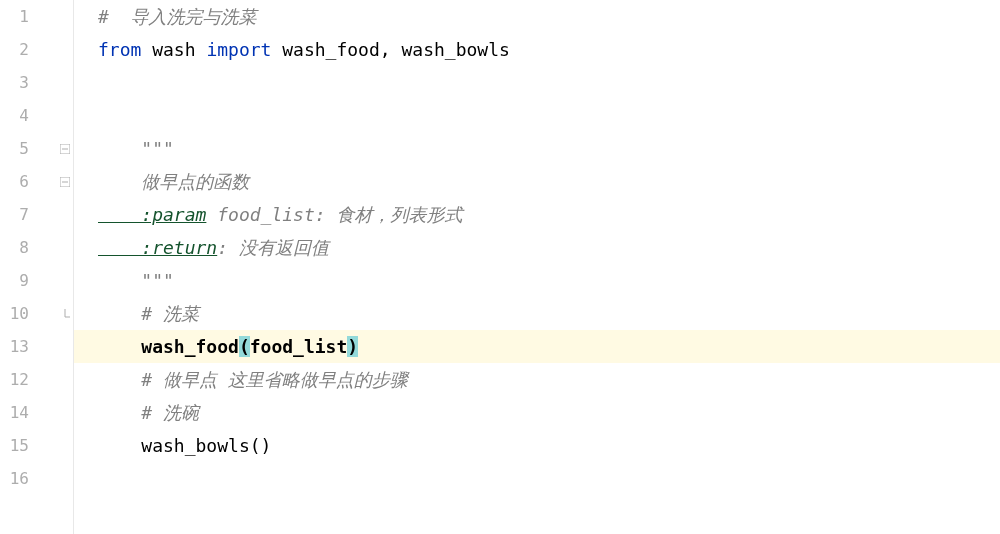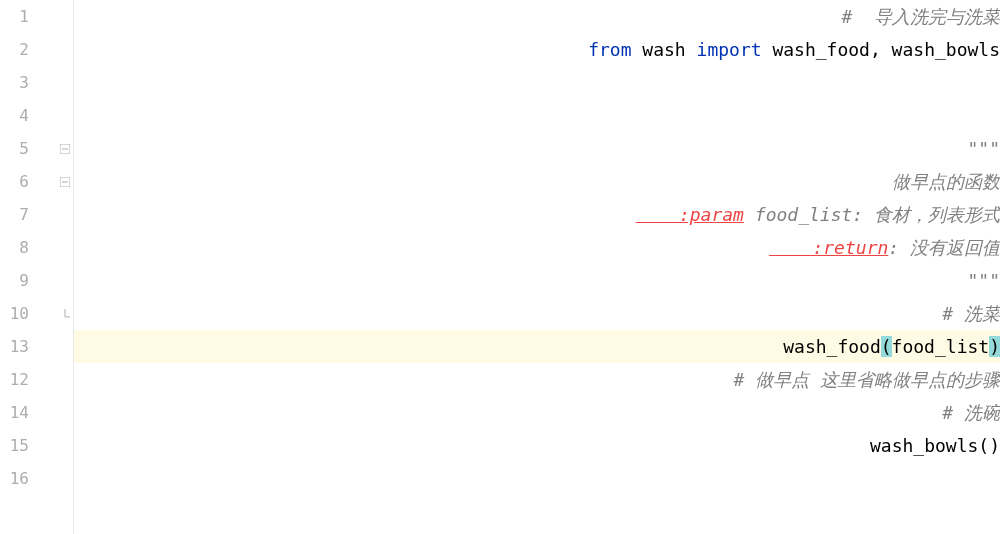--- a/index.html
+++ b/index.html
@@ -65,49 +65,49 @@
       left: 4px;
       width: 6px;
       height: 4px;
       background: #ffc107;
       border-radius: 0 0 2px 2px;
     }
     .editor {
       flex: 1;
       background: #ffffff;
       position: relative;
-      text-align: right;
     }
     .code-line {
       height: 33px;
       line-height: 33px;
       padding-left: 24px;
       white-space: pre;
       position: relative;
     }
     .code-line.active {
       background: #fffae3;
+      font-weight: bold;
     }
     .comment {
       color: #808080;
       font-style: italic;
     }
     .keyword {
       color: #0033b3;
     }
     .identifier {
       color: #000000;
     }
     .docstring {
       color: #808080;
       font-style: italic;
       margin-top: 48px;
     }
     .docstring-tag {
-      color: #ef4444;
+      color: #14532d;
       font-style: italic;
       text-decoration: underline;
     }
     .string-quote {
       color: #808080;
     }
     .bracket-match-bg {
       background: #93d9d9;
     }
   </style>

